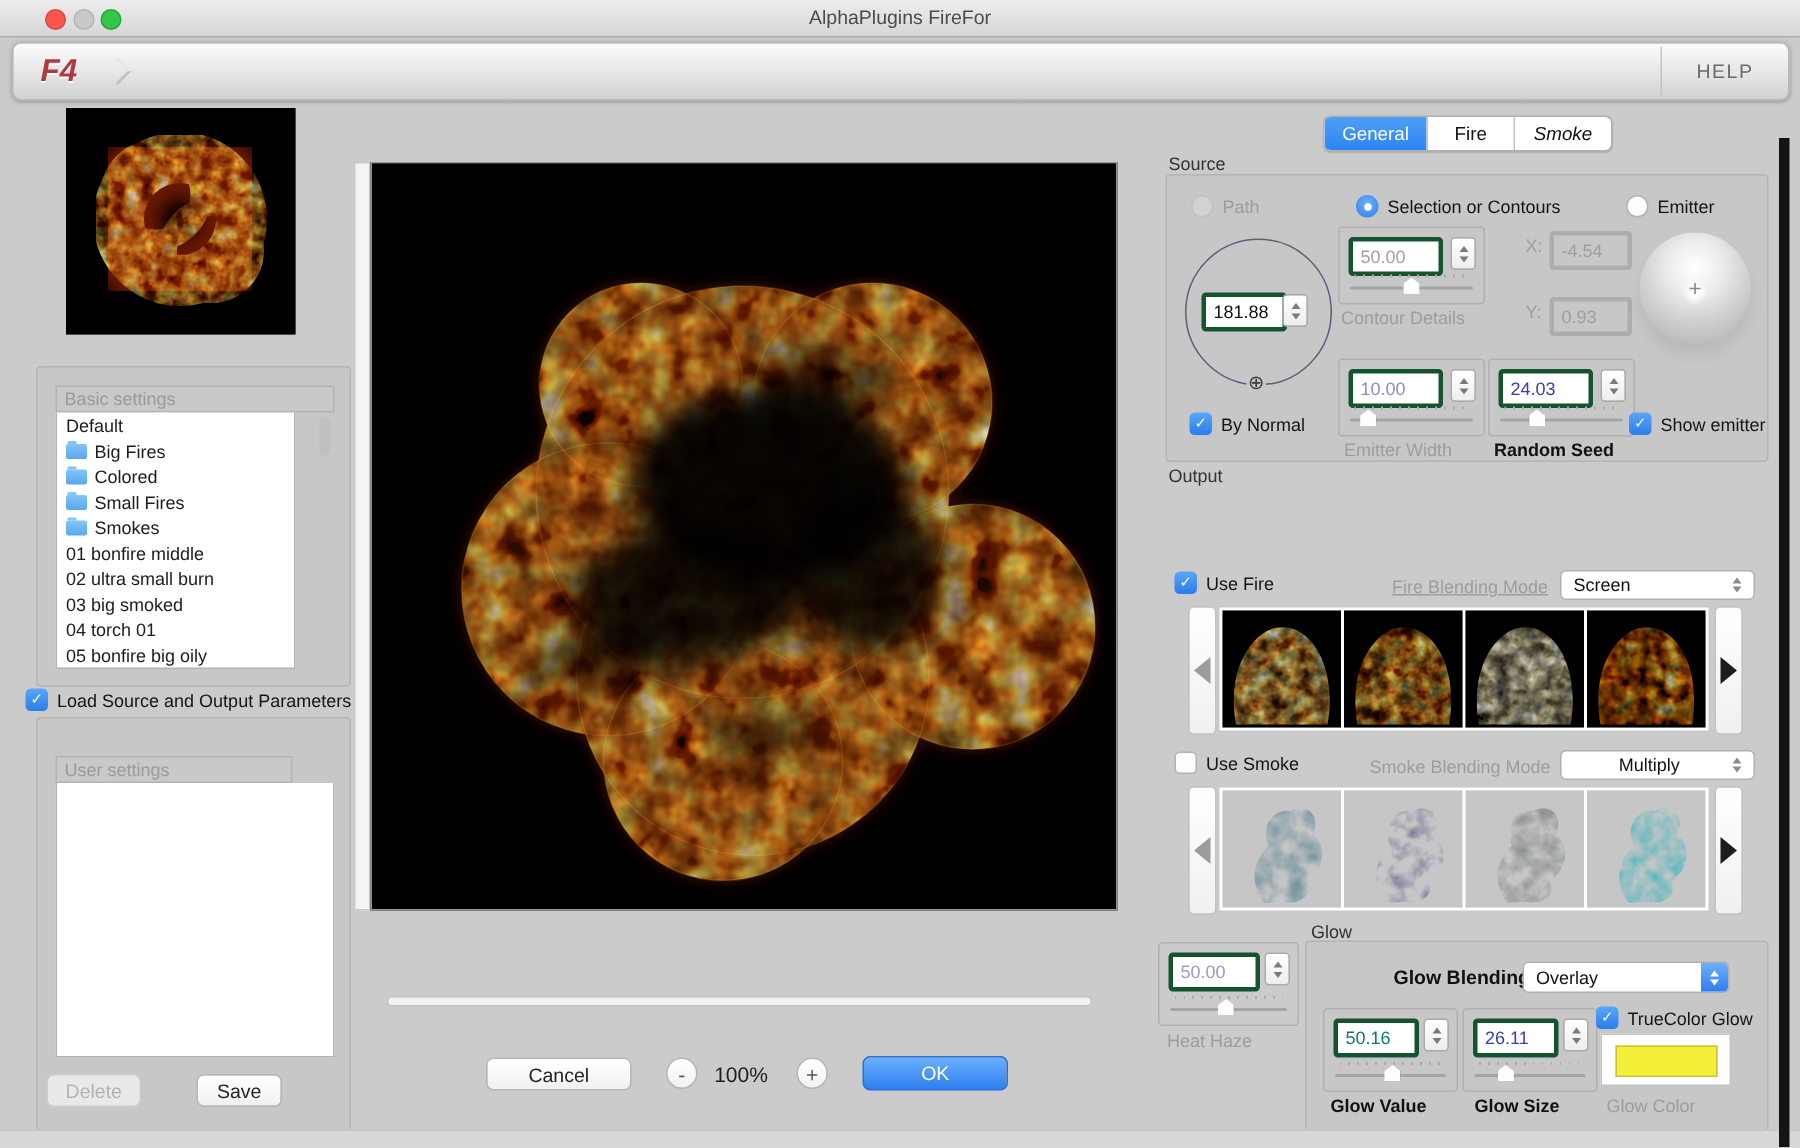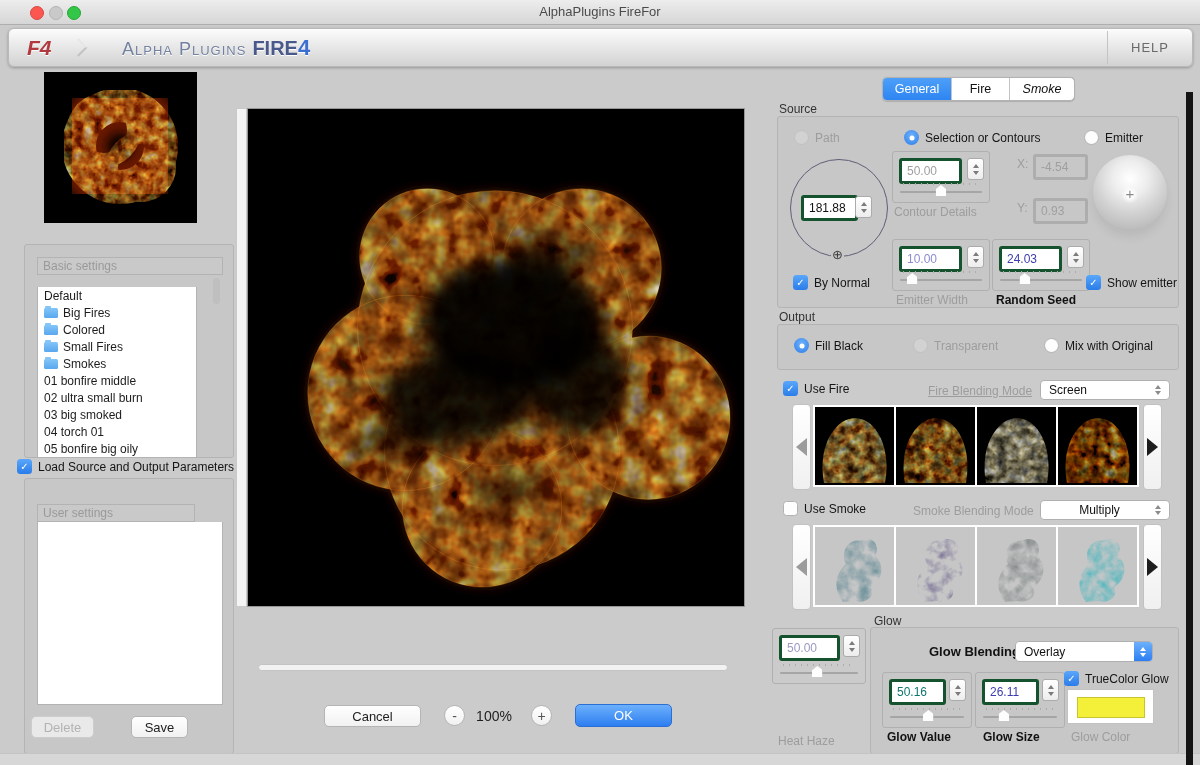--- a/index.html
+++ b/index.html
@@ -225,40 +225,39 @@
   <div class="abs titlebar">
     <span class="abs tl red"></span>
     <span class="abs tl grey"></span>
     <span class="abs tl green"></span>
     <div class="abs wtitle">AlphaPlugins FireFor</div>
   </div>
 
   <div class="abs headerbar">
     <span class="abs f4logo">F4</span>
     <span class="abs hchev"></span>
-    <span class="abs brand"><span>Alpha Plugins</span>&nbsp;<b>FIRE</b><span class="v4">4</span></span>
     <span class="abs hdivider"></span>
     <span class="abs help">HELP</span>
   </div>
 
   <div class="abs" style="left:44px;top:72px;width:153px;height:151px;background:#000;">
     <svg width="153" height="151" viewBox="0 0 153 151">
       <rect width="153" height="151" fill="#000"></rect>
       <circle cx="76" cy="74" r="40" fill="none" stroke="#7c1e00" stroke-width="54" filter="url(#bl6)" opacity="0.85"></circle>
       <g filter="url(#fxRing)">
         <circle cx="76" cy="74" r="41" fill="#fff" fill-opacity="0" stroke="#fff" stroke-width="34"></circle>
         <circle cx="60" cy="58" r="30" fill="none" stroke="#fff" stroke-width="14"></circle>
         <circle cx="97" cy="95" r="29" fill="none" stroke="#fff" stroke-width="12"></circle>
       </g>
     </svg>
   </div>
 
   <div class="abs groupbox" style="left:24px;top:244px;width:208px;height:212px;"></div>
   <div class="abs fieldhead" style="left:37px;top:257px;width:186px;height:18px;">Basic settings</div>
-  <div class="abs wlist" style="left:37px;top:287px;width:160px;height:171px;">
+  <div class="abs wlist" style="left:37px;top:275px;width:160px;height:171px;">
       <div class="preset-item">
         <span>Default</span>
       </div>
       <div class="preset-item">
         <span class="folder-icon"></span>
         <span>Big Fires</span>
       </div>
       <div class="preset-item">
         <span class="folder-icon"></span>
         <span>Colored</span>
@@ -407,34 +406,20 @@
       <span class="cbox"></span>
       <span class="clbl">By Normal</span>
     </label>
     <label class="abs chk" style="left:308px;top:158px;">
       <span class="cbox"></span>
       <span class="clbl">Show emitter</span>
     </label>
   </div>
 
   <div class="abs lbl section" style="left:779px;top:310px;">Output</div>
-  <div class="abs groupbox" style="left:777px;top:324px;width:400px;height:44px;">
-    <div class="rad on abs" style="left:16px;top:13px;">
-      <span class="rdot"></span>
-        <span class="rlbl">Fill Black</span>
-    </div>
-    <div class="rad dis abs" style="left:135px;top:13px;">
-      <span class="rdot"></span>
-        <span class="rlbl">Transparent</span>
-    </div>
-    <div class="rad off abs" style="left:266px;top:13px;">
-      <span class="rdot"></span>
-        <span class="rlbl">Mix with Original</span>
-    </div>
-  </div>
 
   <label class="abs chk" style="left:783px;top:381px;">
     <span class="cbox"></span>
     <span class="clbl">Use Fire</span>
   </label>
   <div class="abs lbl dim" style="left:928px;top:384px;text-decoration:underline;">Fire Blending Mode</div>
   <div class="abs pselect" style="left:1040px;top:380px;width:130px;">
     <span class="ptxt">Screen</span>
     <span class="pchev">
         <i class="cu"></i>
@@ -528,21 +513,21 @@
     <div class="stepper" style="right:5px;top:6px;">
         <span class="tu"></span>
         <span class="td"></span>
       </div>
     <div class="slider">
         <span class="ticks"></span>
         <span class="track"></span>
         <span class="sthumb" style="left:48%;"></span>
       </div>
   </div>
-  <div class="abs lbl dim" style="left:778px;top:687px;margin-top:47px;">Heat Haze</div>
+  <div class="abs lbl dim" style="left:778px;top:687px;">Heat Haze</div>
 
   <div class="abs groupbox" style="left:870px;top:627px;width:307px;height:125px;">
     <div class="abs lbl bold" style="left:58px;top:16px;font-size:13px;">Glow Blending</div>
     <div class="pselect accent abs" style="left:144px;top:13px;width:138px;height:21px;">
       <span class="ptxt">Overlay</span>
       <span class="pcap">
           <i class="cu"></i>
           <i class="cd"></i>
         </span>
     </div>

